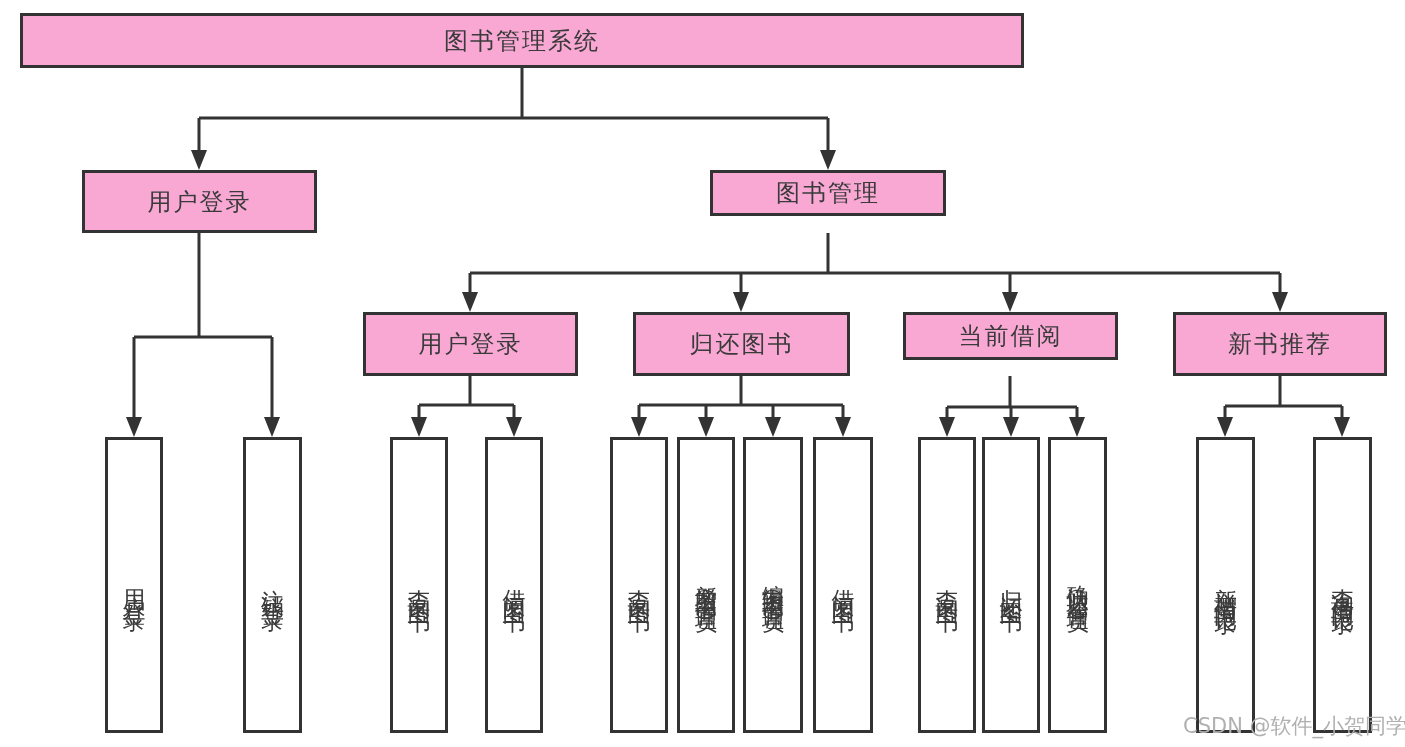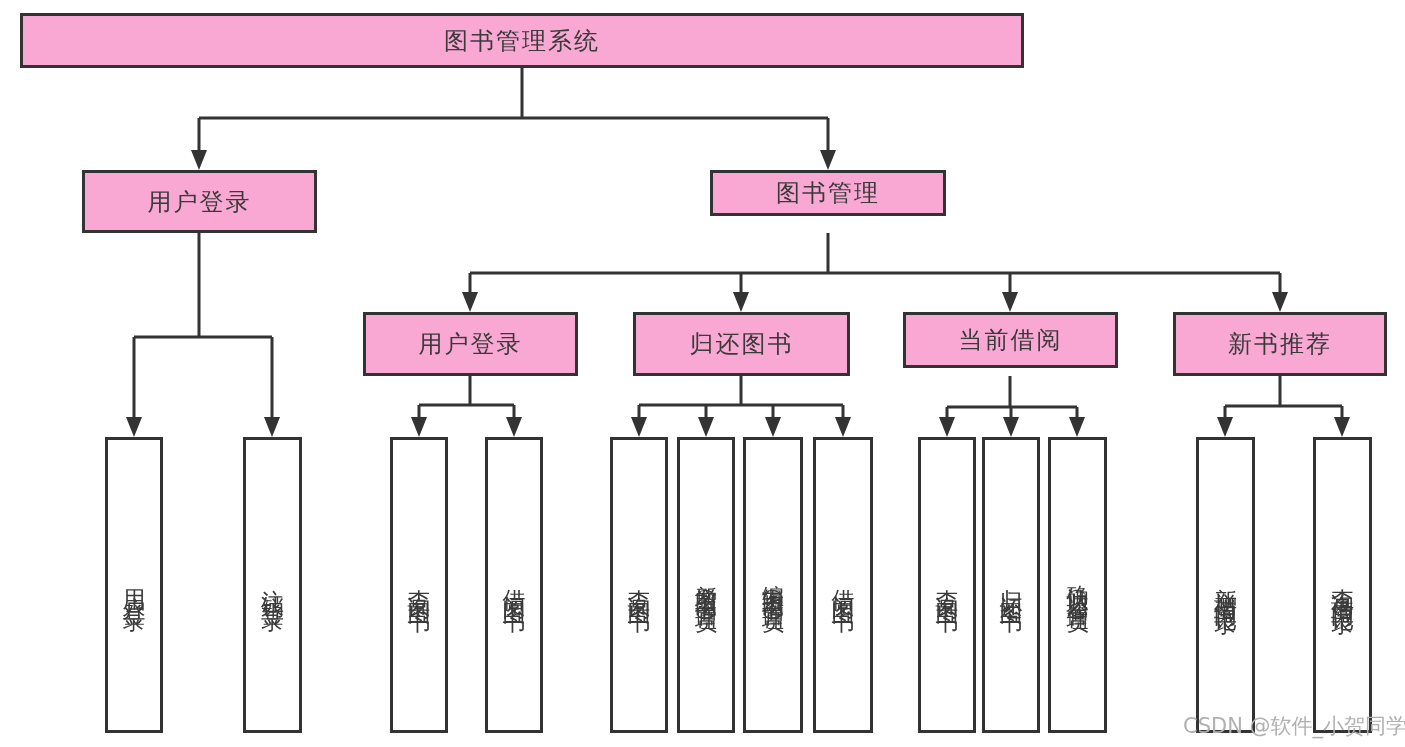--- a/index.html
+++ b/index.html
@@ -142,21 +142,21 @@
   <div class="hnode" style="left:710px; top:170px; width:236px; height:46px;">
     <span class="hlabel">图书管理</span>
   </div>
 
   <div class="hnode" style="left:363px; top:312px; width:215px; height:64px;">
     <span class="hlabel">用户登录</span>
   </div>
   <div class="hnode" style="left:633px; top:312px; width:217px; height:64px;">
     <span class="hlabel">归还图书</span>
   </div>
-  <div class="hnode" style="left:903px; top:312px; width:215px; height:56px;">
+  <div class="hnode" style="left:903px; top:312px; width:215px; height:48px;">
     <span class="hlabel">当前借阅</span>
   </div>
   <div class="hnode" style="left:1173px; top:312px; width:214px; height:64px;">
     <span class="hlabel">新书推荐</span>
   </div>
 
   <div class="vnode" style="left:105px; top:437px; width:58px; height:296px;">
     <span class="vlabel">用户登录</span>
   </div>
   <div class="vnode" style="left:243px; top:437px; width:59px; height:296px;">

